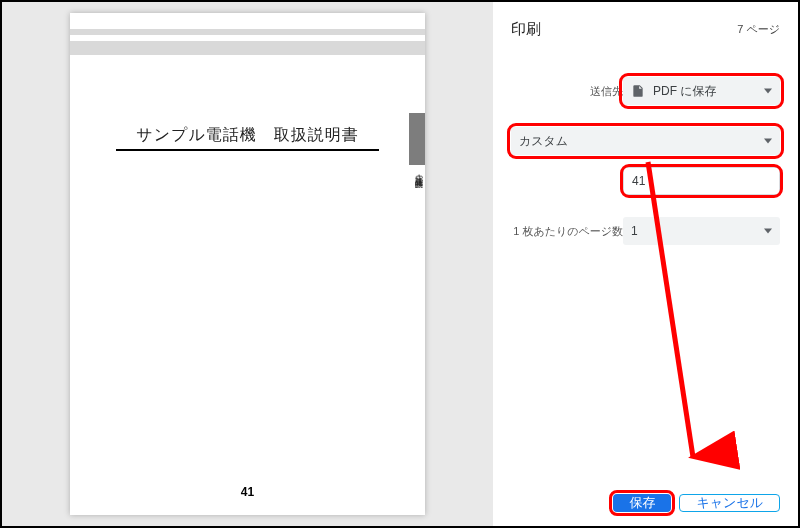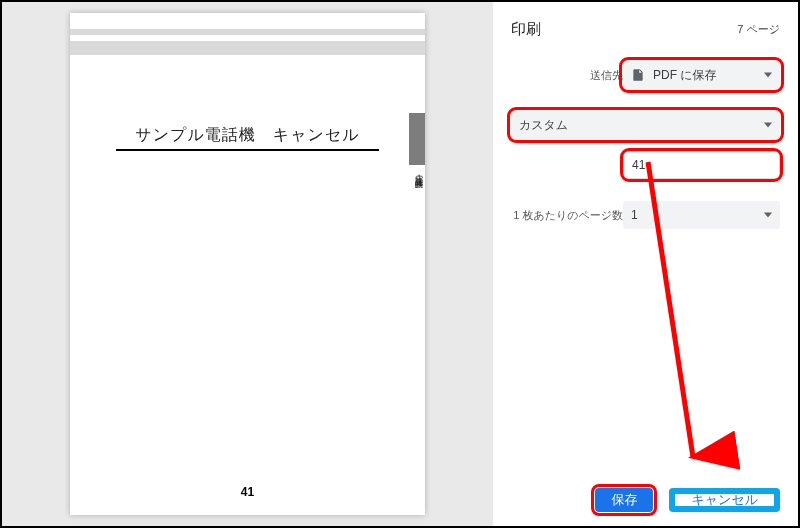--- a/index.html
+++ b/index.html
@@ -10,52 +10,52 @@
   .paper { width: 355px; height: 502px; background: #fff; box-shadow: 0 0 6px rgba(0,0,0,.25); position: relative; }
   .band1 { position: absolute; top: 16px; left: 0; right: 0; height: 6px; background: #d9d9d9; }
   .band2 { position: absolute; top: 28px; left: 0; right: 0; height: 14px; background: #d9d9d9; }
   .doc-title { position: absolute; top: 112px; left: 0; right: 0; text-align: center; font-size: 16px; letter-spacing: 1px; color: #222; font-family: "Hiragino Mincho ProN","Yu Mincho",serif; }
   .hr { position: absolute; top: 136px; left: 46px; right: 46px; height: 2px; background: #000; }
   .side-tab { position: absolute; top: 100px; right: 0; width: 16px; height: 52px; background: #7d7d7d; }
   .side-tab-label { position: absolute; top: 156px; right: 2px; width: 12px; font-size: 8px; writing-mode: vertical-rl; color: #222; letter-spacing: 1px; }
   .page-num { position: absolute; bottom: 16px; right: 0; left: 0; text-align: center; font-size: 12px; font-weight: 700; color: #000; }
   
   .panel { flex: 1; height: 100%; background: #fff; padding: 18px 18px 10px 18px; position: relative; font-size: 12px; color: #333; }
-  .panel-header { display: flex; justify-content: space-between; align-items: center; margin-bottom: 22px; }
+  .panel-header { display: flex; justify-content: space-between; align-items: center; margin-bottom: 38px; }
   .panel-title { font-size: 15px; color: #222; }
   .sheet-count { font-size: 11px; color: #444; }
   .row { display: flex; align-items: flex-start; margin-bottom: 22px; text-align: right; }
   .row .label { width: 112px; font-size: 11px; color: #555; padding-top: 7px; line-height: 1.3; }
   .row .control { flex: 1; }
   .select { height: 28px; background: #f1f3f4; border-radius: 3px; display: flex; align-items: center; padding: 8px 8px; font-size: 12px; color: #3c4043; position: relative; cursor: pointer; }
   .select .ico { width: 14px; height: 14px; margin-right: 8px; display: inline-flex; }
   .select .caret { position: absolute; right: 8px; top: 50%; transform: translateY(-50%); width: 0; height: 0; border-left: 4px solid transparent; border-right: 4px solid transparent; border-top: 5px solid #5f6368; }
   .textfield { height: 28px; border: 1px solid #dadce0; border-radius: 3px; display: flex; align-items: center; padding: 0 8px; font-size: 12px; color: #3c4043; }
   .hl { position: relative; }
   .hl::after { content: ""; position: absolute; left: -4px; right: -4px; top: -4px; bottom: -4px; border: 3px solid #ff0000; border-radius: 9px; pointer-events: none; }
   .stack { margin-left: 112px; }
   
   .footer { position: absolute; bottom: 14px; right: 18px; display: flex; gap: 8px; align-items: center; }
-  .btn { height: 24px; border-radius: 4px; font-size: 13px; padding: 0 16px; display: inline-flex; align-items: center; justify-content: center; cursor: pointer; margin-left: 8px; }
+  .btn { height: 18px; border-radius: 4px; font-size: 13px; padding: 0 16px; display: inline-flex; align-items: center; justify-content: center; cursor: pointer; }
   .btn-primary { background: #1a73e8; color: #fff; position: relative; }
   .btn-primary::after { content:""; position:absolute; left:-4px; right:-4px; top:-4px; bottom:-4px; border:3px solid #ff0000; border-radius:8px; pointer-events:none; }
-  .btn-secondary { background: #fff; color: #1a73e8; border: 6px solid #0ea5e9; }
+  .btn-secondary { background: #fff; color: #1a73e8; border: 1px solid #0ea5e9; }
   
   .arrow-svg { position: absolute; left: 0; top: 0; width: 100%; height: 100%; pointer-events: none; }
 </style>
 </head>
 <body>
 
 <div class="outer">
 
   <div class="preview-pane">
     <div class="paper">
       <div class="band1"></div>
       <div class="band2"></div>
-      <div class="doc-title">サンプル電話機　キャンセル</div>
+      <div class="doc-title">サンプル電話機　取扱説明書</div>
       <div class="hr"></div>
       <div class="side-tab"></div>
       <div class="side-tab-label">電話・電話帳</div>
       <div class="page-num">41</div>
     </div>
   </div>
 
   <div class="panel">
 
     <div class="panel-header">

